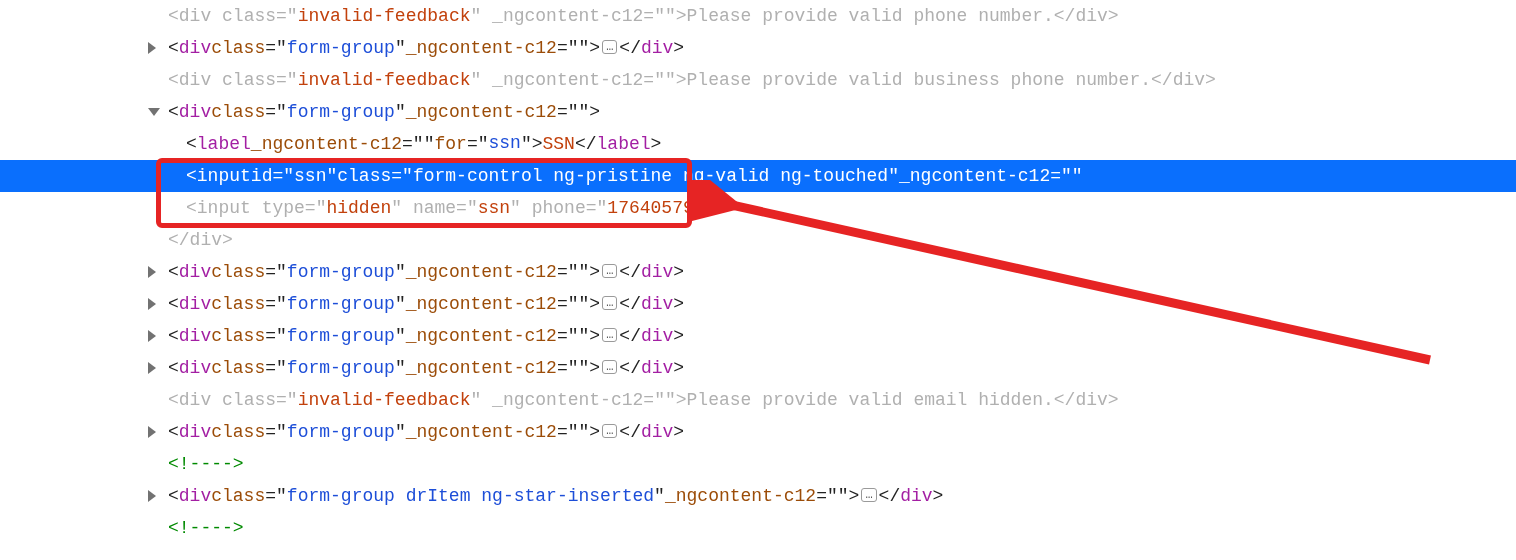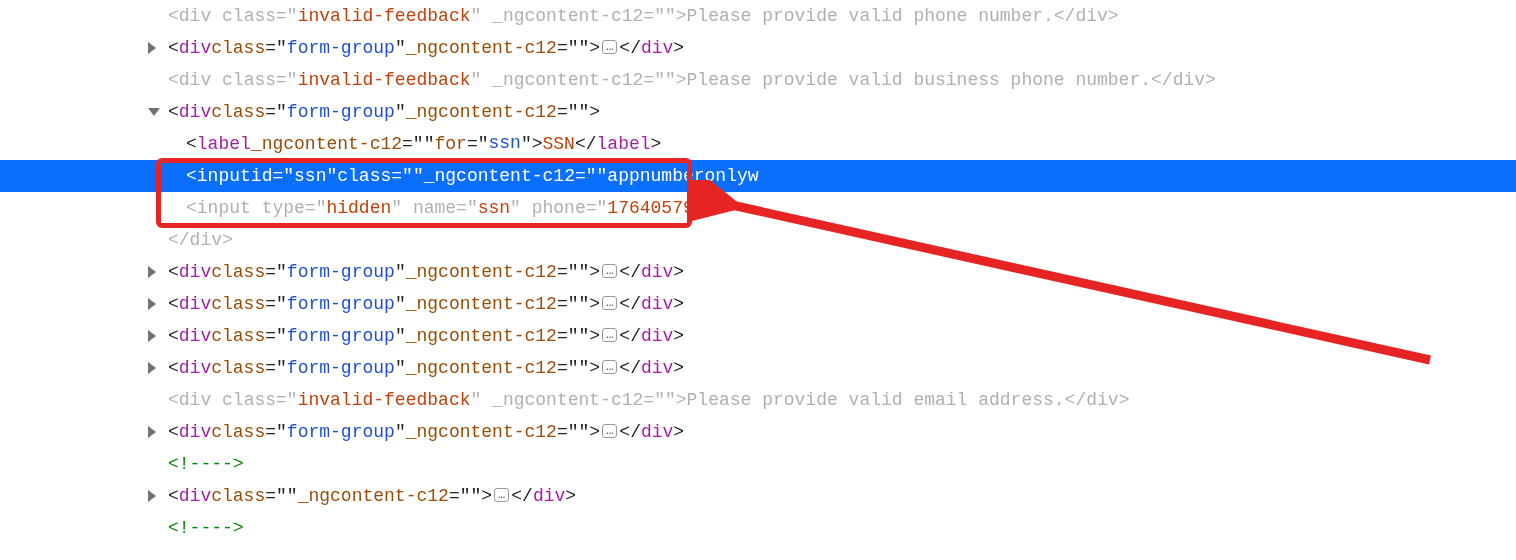--- a/index.html
+++ b/index.html
@@ -146,24 +146,24 @@
 
 <div class="line hl" style="padding-left:186px">
   <span class="sep">&lt;</span>
     <span class="tagc">input </span>
     <span class="attr">id</span>
     <span class="sep">="</span>
     <span class="val">ssn</span>
     <span class="sep">" </span>
     <span class="attr">class</span>
     <span class="sep">="</span>
+    <span class="val">form-control ng-pristine ng-valid ng-touched</span>
     <span class="sep">" </span>
     <span class="attr">_ngcontent-c12</span>
     <span class="sep">="" </span>
-    <span class="attr">appnumberonlyw</span>
 </div>
 
 <div class="line indent2">
   <span class="gray"><span>&lt;</span><span>input </span><span>type</span><span>="</span></span>
     <span class="text">hidden</span>
     <span class="gray"><span>" </span><span>name</span><span>="</span></span>
     <span class="text">ssn</span>
     <span class="gray"><span>" </span><span>phone</span><span>="</span></span>
     <span class="text">176405794</span>
     <span class="gray"><span>"</span><span>&gt;</span></span>
@@ -234,21 +234,21 @@
     <span class="sep">&gt;</span>
     <span class="ellipsis">…</span>
     <span class="sep">&lt;/</span>
     <span class="tagc">div</span>
     <span class="sep">&gt;</span>
 </div>
 
 <div class="line indent1">
   <span class="gray"><span>&lt;</span><span>div </span><span>class</span><span>="</span></span>
     <span class="text">invalid-feedback</span>
-    <span class="gray"><span>" </span><span>_ngcontent-c12</span><span>=""</span><span>&gt;</span><span>Please provide valid email address.</span><span>&lt;/</span><span>div</span><span>&gt;</span></span>
+    <span class="gray"><span>" </span><span>_ngcontent-c12</span><span>=""</span><span>&gt;</span><span>Please provide valid email hidden.</span><span>&lt;/</span><span>div</span><span>&gt;</span></span>
 </div>
 
 <div class="line indent1">
   <span class="triangle right tri1"></span>
   <span class="sep">&lt;</span>
     <span class="tagc">div </span>
     <span class="attr">class</span>
     <span class="sep">="</span>
     <span class="val">form-group</span>
     <span class="sep">" </span>
@@ -264,20 +264,21 @@
 <div class="line indent1">
   <span class="comment">&lt;!----&gt;</span>
 </div>
 
 <div class="line indent1">
   <span class="triangle right tri1"></span>
   <span class="sep">&lt;</span>
     <span class="tagc">div </span>
     <span class="attr">class</span>
     <span class="sep">="</span>
+    <span class="val">form-group drItem ng-star-inserted</span>
     <span class="sep">" </span>
     <span class="attr">_ngcontent-c12</span>
     <span class="sep">=""</span>
     <span class="sep">&gt;</span>
     <span class="ellipsis">…</span>
     <span class="sep">&lt;/</span>
     <span class="tagc">div</span>
     <span class="sep">&gt;</span>
 </div>
 

